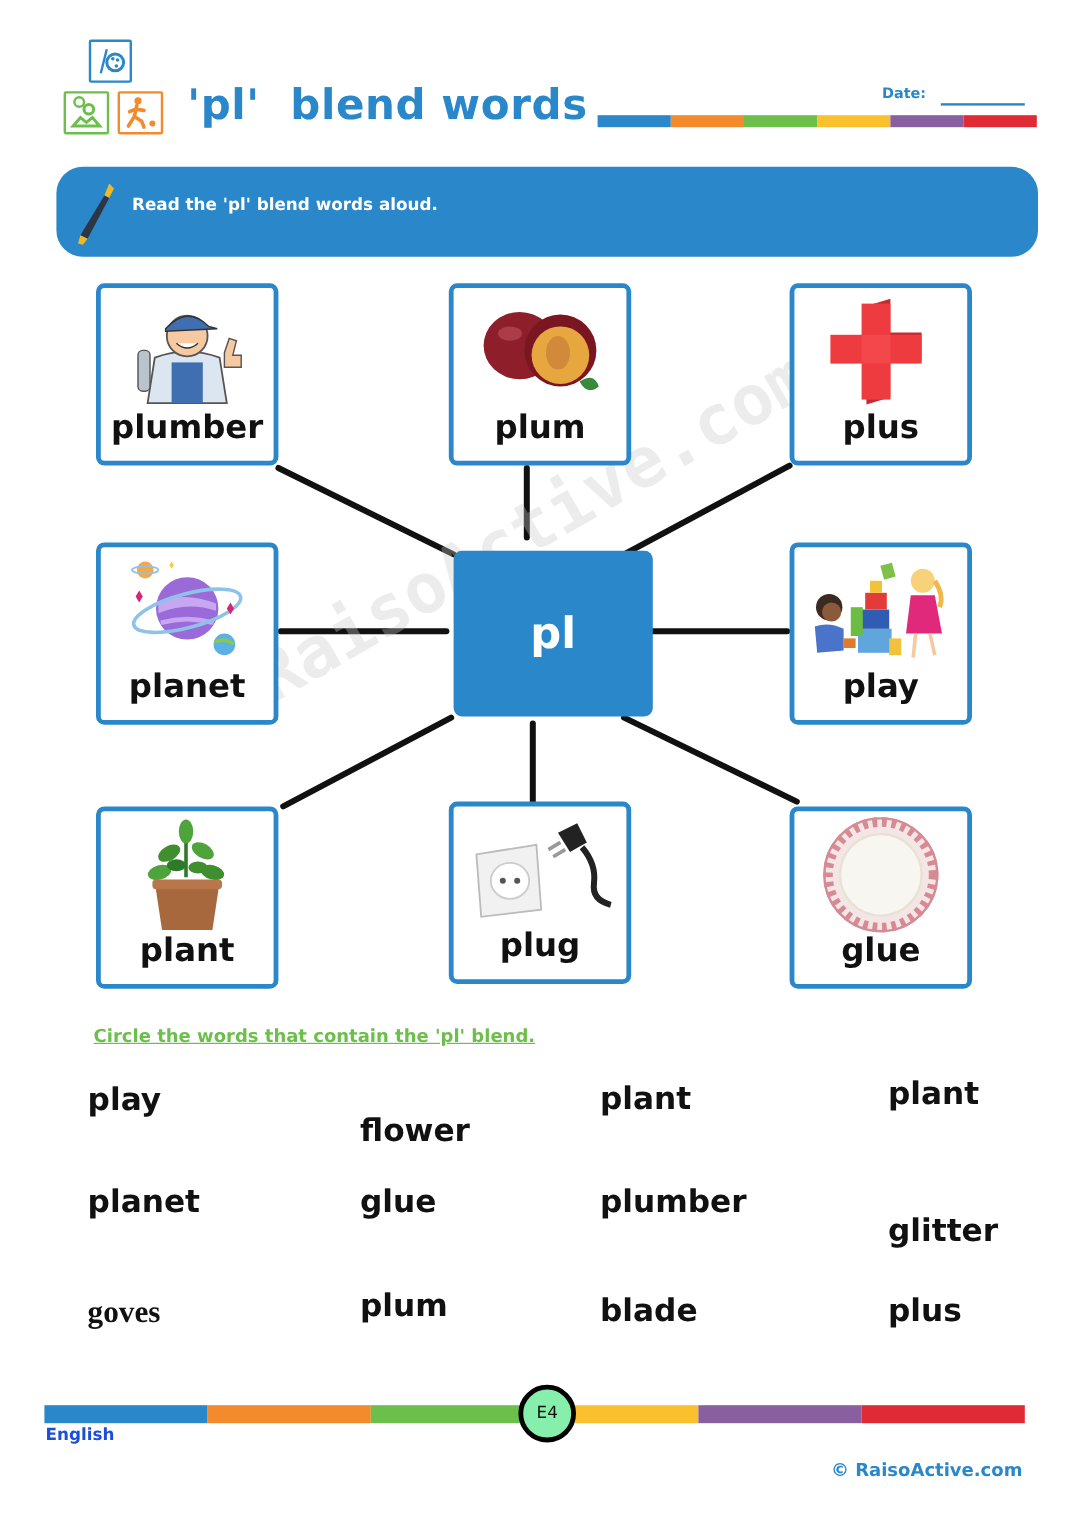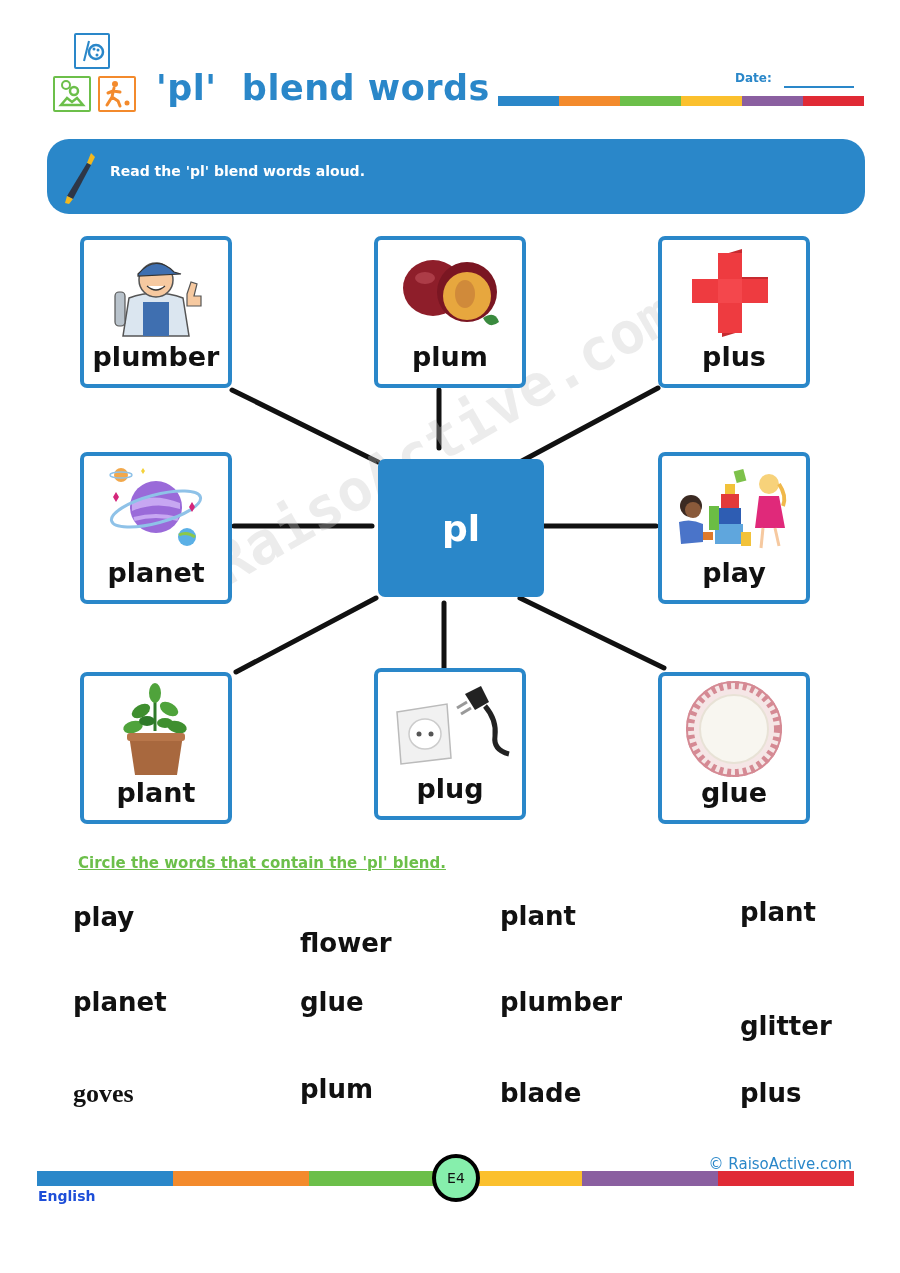--- a/index.html
+++ b/index.html
@@ -33,21 +33,21 @@
   .watermark { position: absolute; left: 200px; top: 540px; font-family: "DejaVu Sans Mono", monospace; font-size: 58px; font-weight: bold; color: rgba(200,200,200,0.35); transform: rotate(-30deg); transform-origin: left top; white-space: nowrap; pointer-events: none; }
 
   
   .sub-instruction { position: absolute; left: 78px; top: 854px; font-size: 15px; font-weight: bold; color: #6cbf4a; text-decoration: underline; }
   .word-item { position: absolute; font-size: 26px; font-weight: bold; color: #111; }
 
   
   .rainbow-bottom { left: 37px; top: 1171px; width: 817px; height: 15px; }
   .page-badge { position: absolute; left: 432px; top: 1154px; width: 48px; height: 48px; border: 4px solid #000000; border-radius: 50%; background: #86efac; display: flex; align-items: center; justify-content: center; font-size: 14px; font-weight: normal; }
   .footer-left { position: absolute; left: 38px; top: 1188px; font-size: 14px; font-weight: bold; color: #1d4ed8; text-align: center; }
-  .footer-right { position: absolute; right: 48px; top: 1155px; font-size: 15px; font-weight: normal; color: #2a87c9; }
+  .footer-right { position: absolute; right: 48px; top: 1216px; font-size: 15px; font-weight: bold; color: #2a87c9; }
 </style>
 </head>
 <body>
 
 <div class="logo-box logo-top">
   <svg width="28" height="28" viewBox="0 0 28 28">
     <line x1="6" y1="24" x2="11" y2="4" stroke="#2a87c9" stroke-width="2"></line>
     <circle cx="18" cy="15" r="7" fill="none" stroke="#2a87c9" stroke-width="2.5"></circle>
     <circle cx="16" cy="12" r="1.5" fill="#2a87c9"></circle>
       <circle cx="20" cy="13" r="1.5" fill="#2a87c9"></circle>

